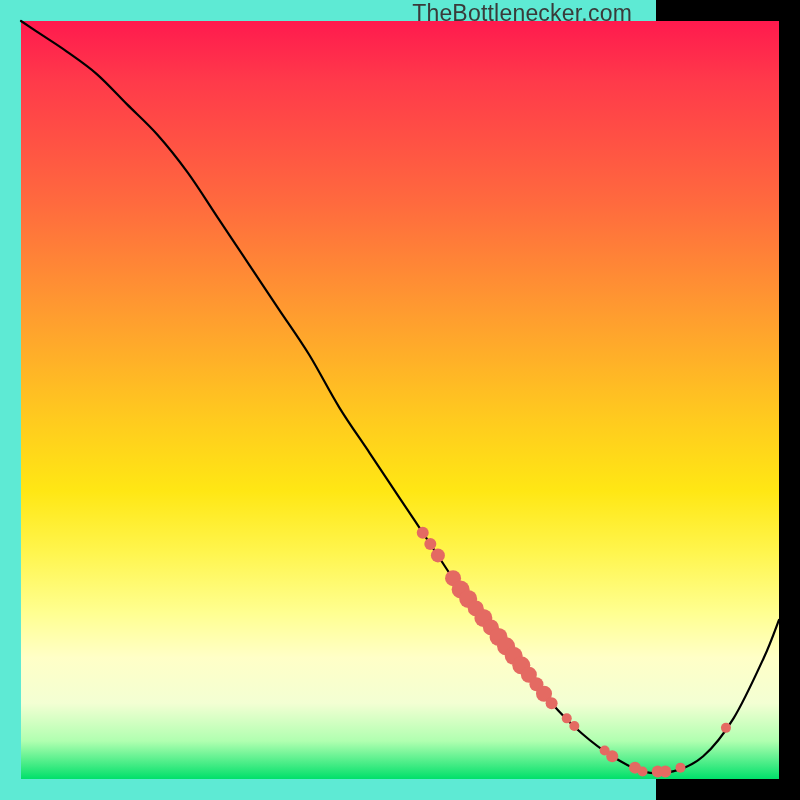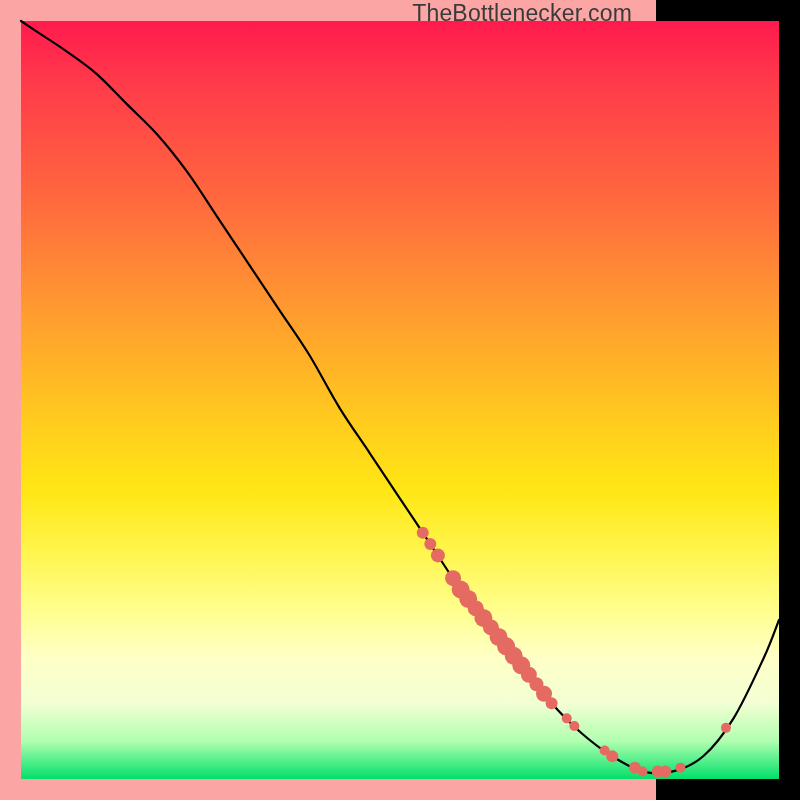--- a/index.html
+++ b/index.html
@@ -8,21 +8,21 @@
     width: 800px;
     height: 800px;
     background: #000;
     overflow: hidden;
     font-family: Arial, Helvetica, sans-serif;
   }
   .frame {
     position: relative;
     width: 656px;
     height: 800px;
-    background: #fca5a5;
+    background: #5eead4;
   }
   .plot-area {
     position: absolute;
     left: 21px;
     top: 21px;
     width: 758px;
     height: 758px;
     
     background: linear-gradient(
       to bottom,

